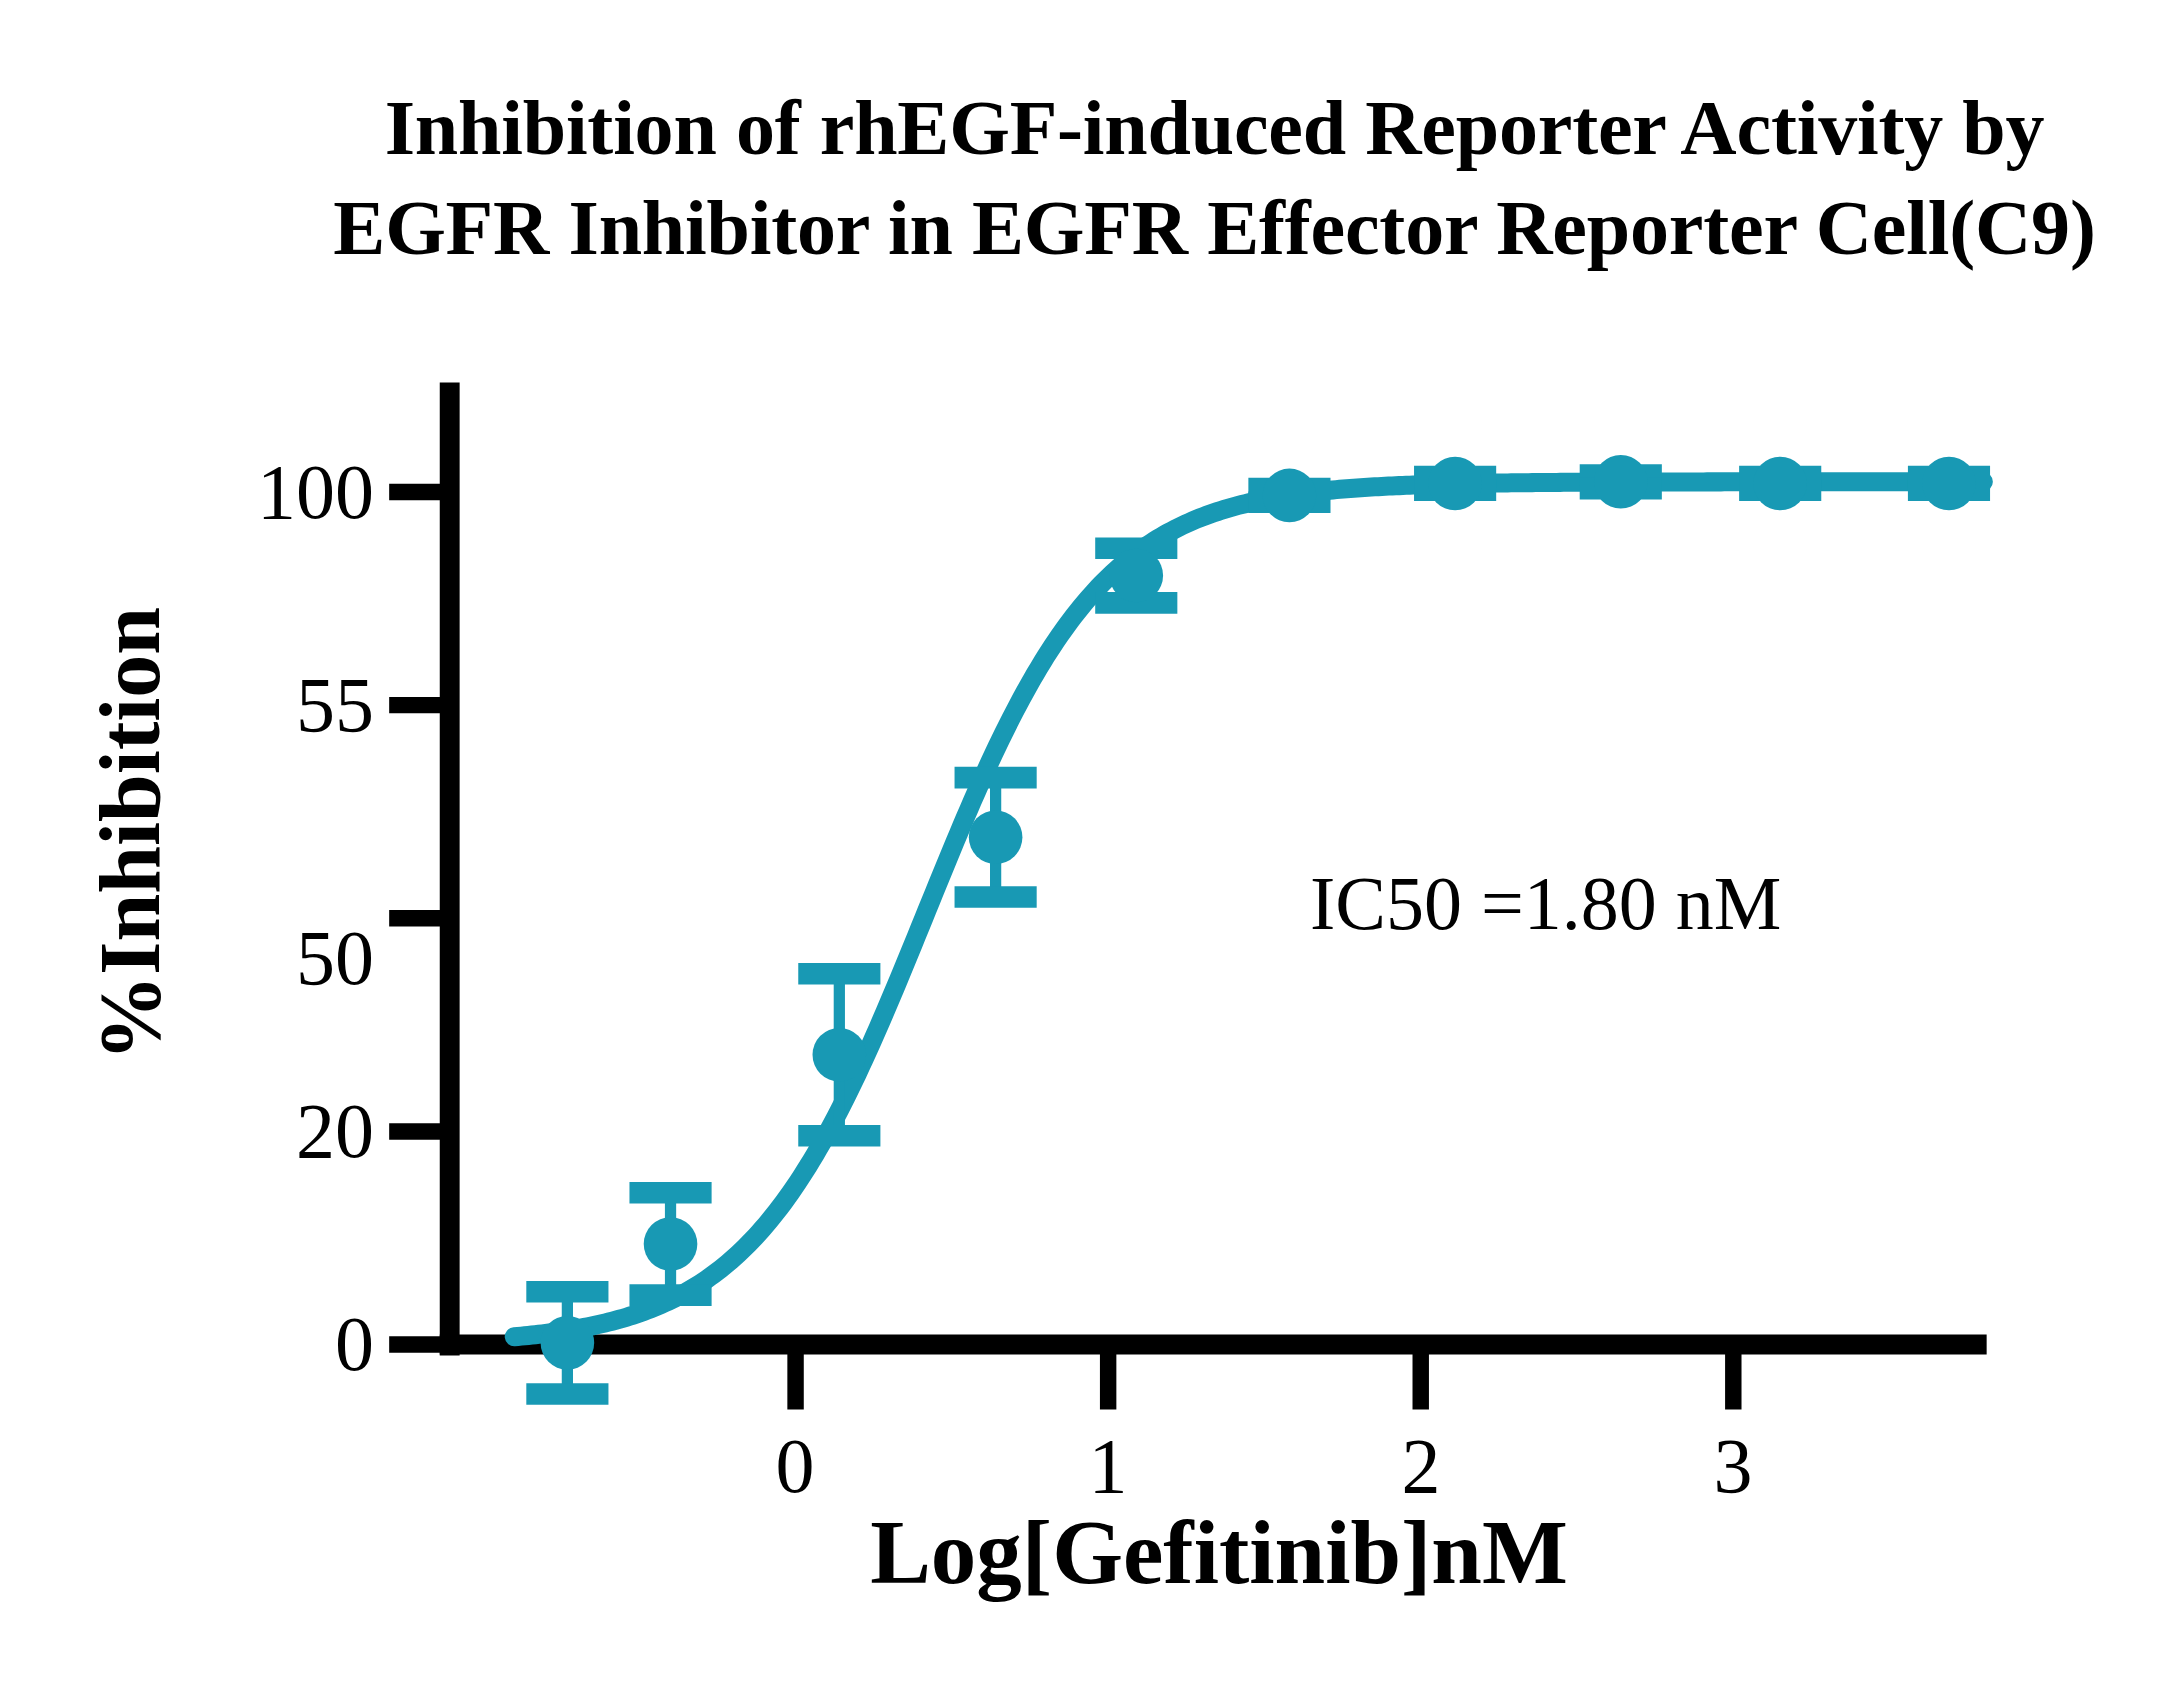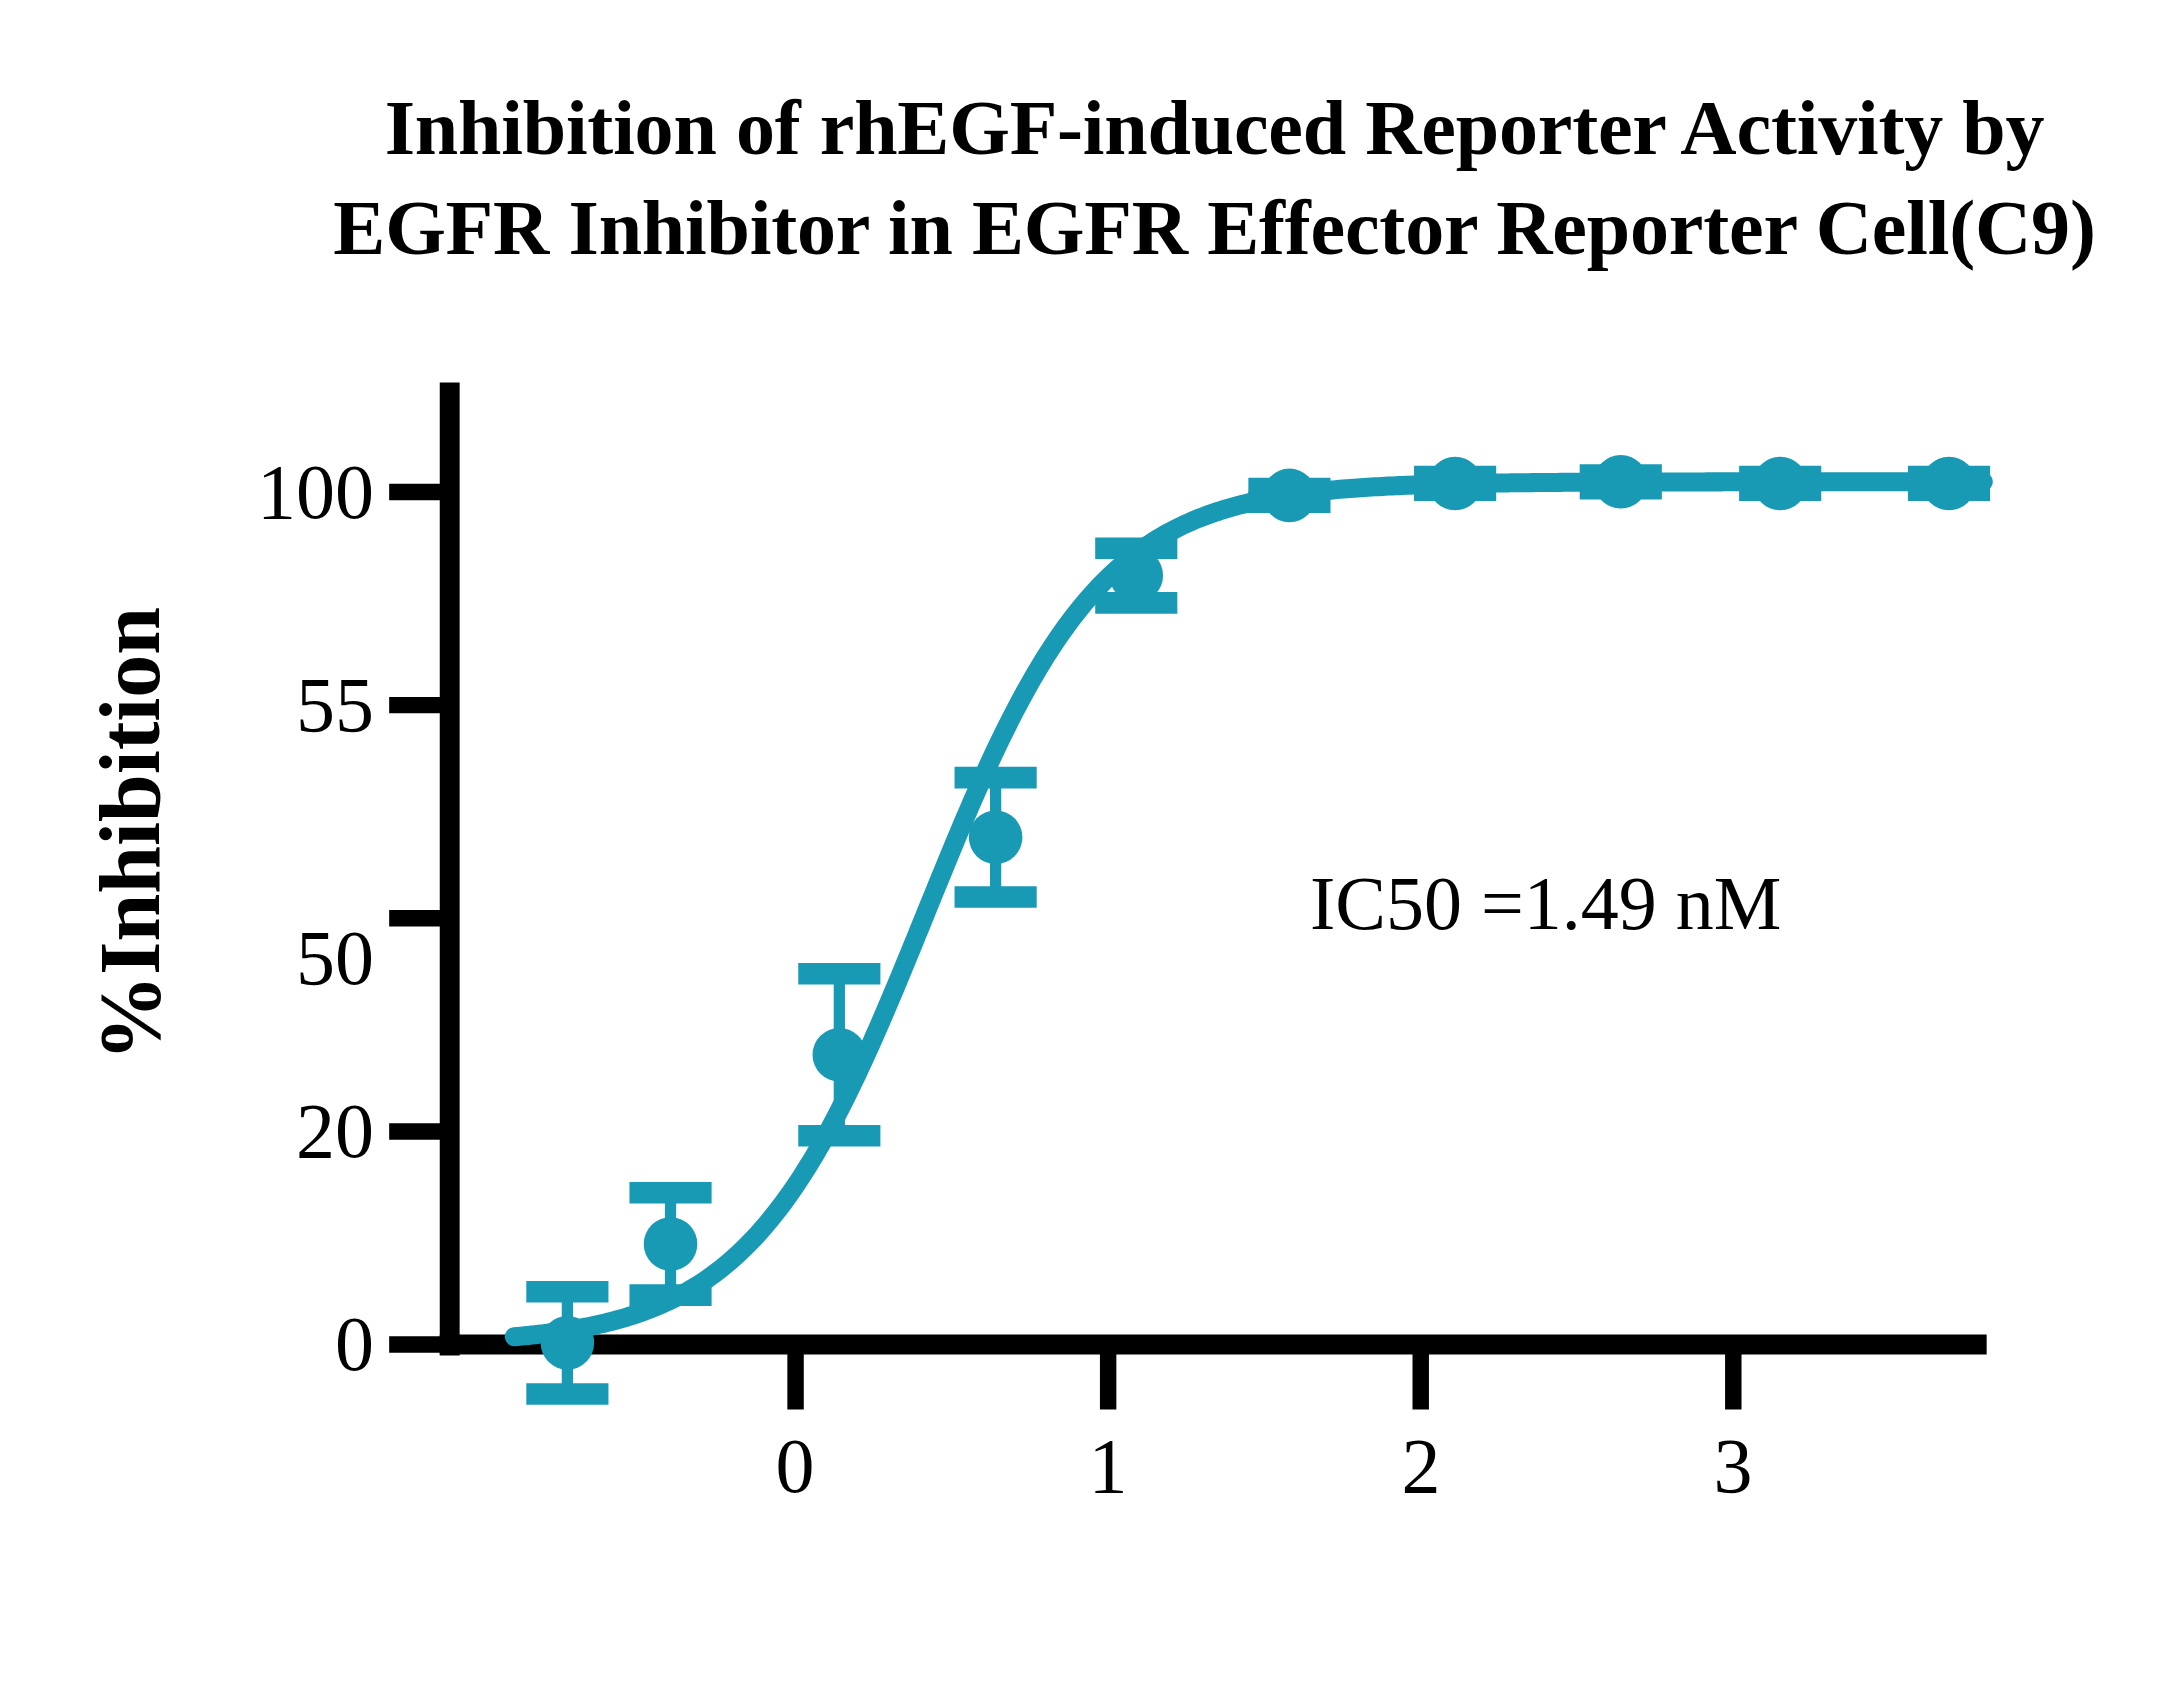--- a/index.html
+++ b/index.html
@@ -213,17 +213,18 @@
 
   <div id="x-tick-labels">
       <div class="tick-label xtick-label" style="left: 795px; top: 1427px;">0</div>
       <div class="tick-label xtick-label" style="left: 1108px; top: 1427px;">1</div>
       <div class="tick-label xtick-label" style="left: 1421px; top: 1427px;">2</div>
       <div class="tick-label xtick-label" style="left: 1733px; top: 1427px;">3</div>
     </div>
 
   <div id="y-axis-title">%Inhibition</div>
 
-
-  <div id="ic50-annotation">IC50 =1.49 nM</div>
+  <div id="x-axis-title">Log[Gefitinib]nM</div>
+
+  <div id="ic50-annotation">IC50 =1.80 nM</div>
 
 </div>
 
 
 </body></html>

